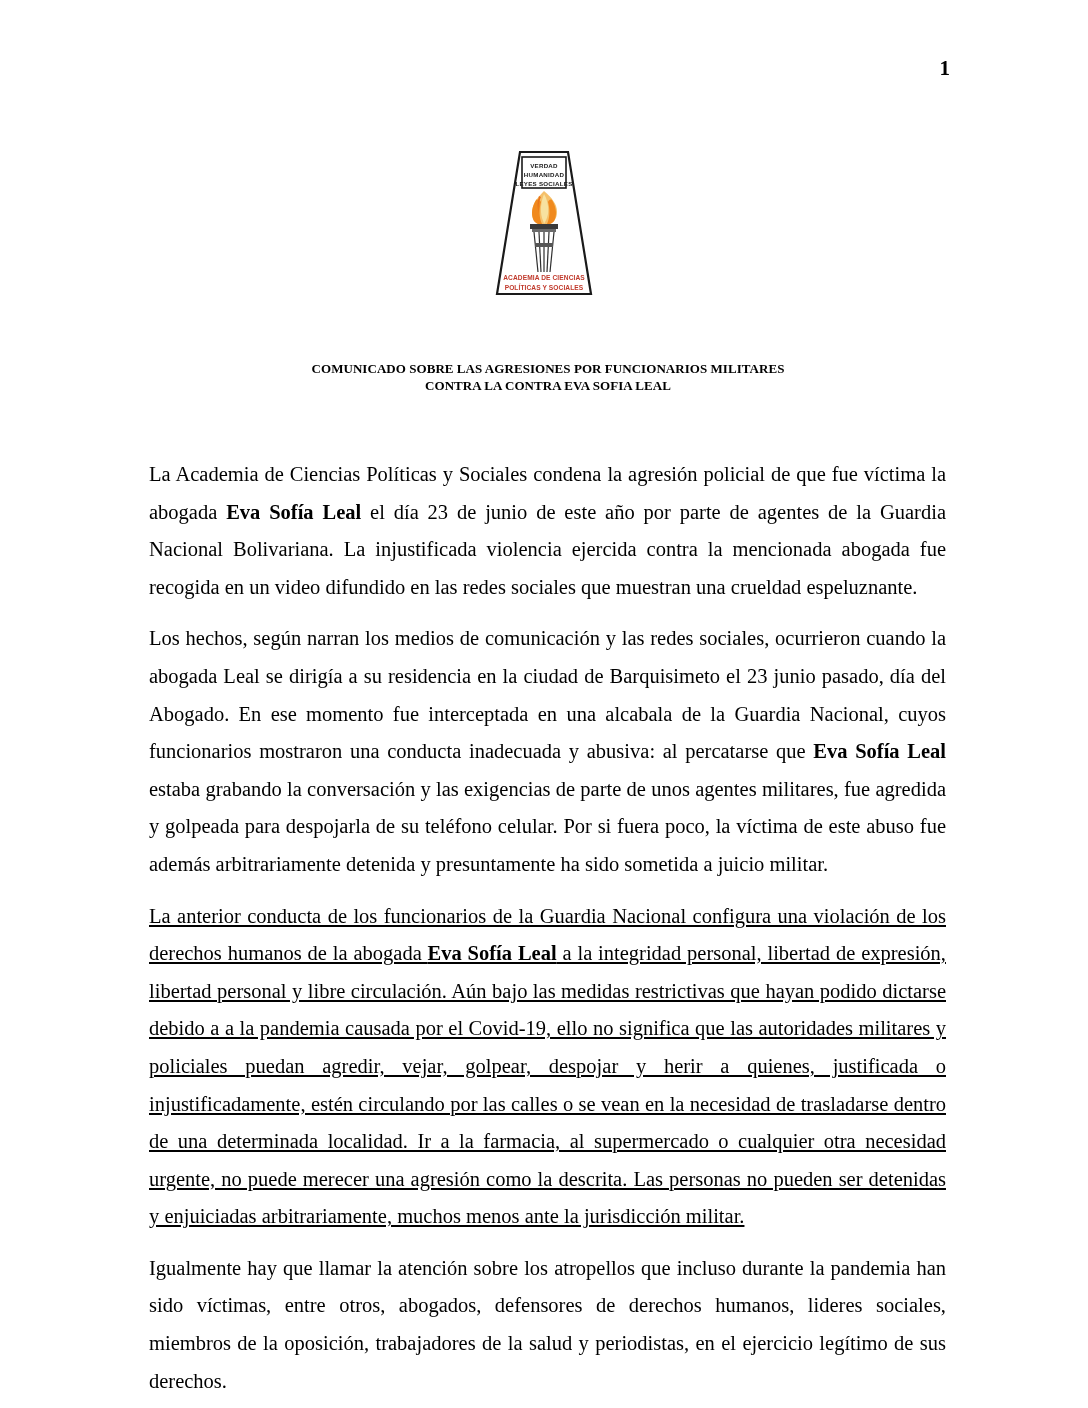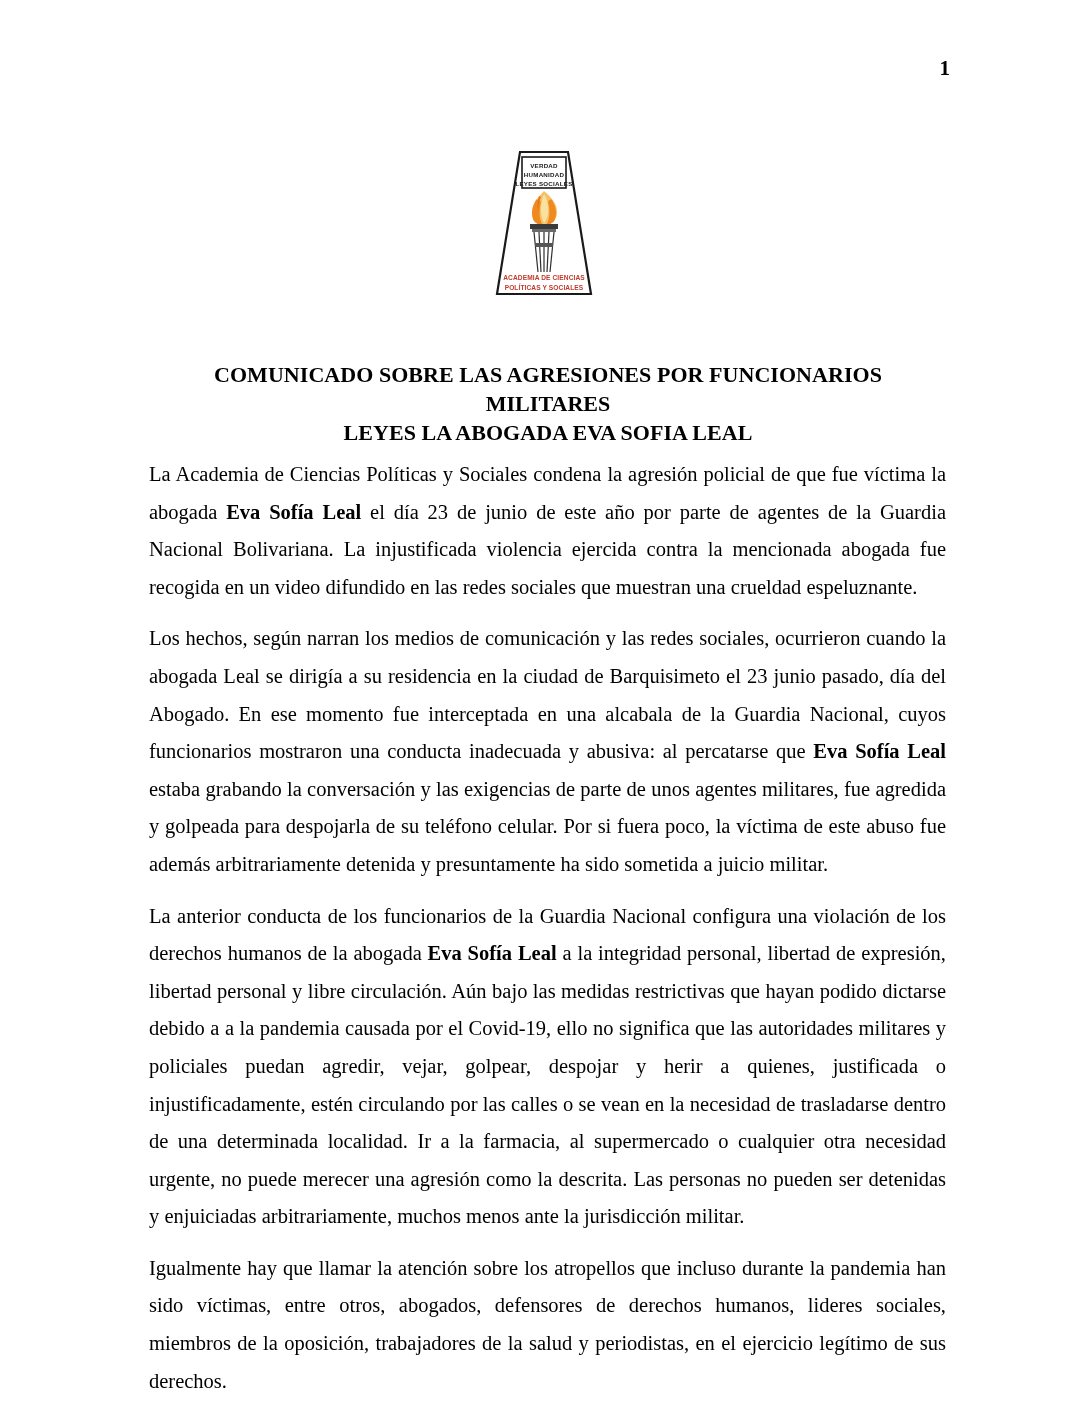--- a/index.html
+++ b/index.html
@@ -55,21 +55,21 @@
     text-align: center;
   }
   .doc-title {
     font-size: 21.5px;
     font-weight: bold;
     letter-spacing: 0.1px;
     margin: 0;
     line-height: 1.25;
   }
   .doc-subtitle {
-    font-size: 22px;
+    font-size: 13px;
     font-weight: bold;
     margin: 0;
     margin-top: 34px;
     line-height: 1.32;
     letter-spacing: 0.05px;
   }
 
   
   .body-block {
     position: absolute;
@@ -84,21 +84,21 @@
     text-align: justify;
     text-justify: inter-word;
     hyphens: none;
   }
   .para:last-child { margin-bottom: 0; }
   .para b { font-weight: bold; }
 
   
   .p1 { width: 797px; }
   .p2 { width: 797px; }
-  .p3 { width: 797px; }
+  .p3 { width: 797px; text-decoration: underline; }
   .p4 { width: 797px; }
 
   
 </style>
 </head>
 <body>
 
 <div class="page">
 
   <div class="page-number">1</div>
@@ -137,21 +137,21 @@
 
         <text x="52" y="132" text-anchor="middle" font-family="Liberation Sans, sans-serif" font-size="6.6" font-weight="bold" fill="#c0392b" letter-spacing="0.1">ACADEMIA DE CIENCIAS</text>
         <text x="52" y="141.5" text-anchor="middle" font-family="Liberation Sans, sans-serif" font-size="6.6" font-weight="bold" fill="#c0392b" letter-spacing="0.1">POLÍTICAS Y SOCIALES</text>
       </svg>
     </div>
   </div>
 
   <div class="heading-block">
     <h2 class="doc-subtitle">
       <span>COMUNICADO SOBRE LAS AGRESIONES POR FUNCIONARIOS MILITARES</span><br>
-      <span>LEYES LA ABOGADA EVA SOFIA LEAL</span>
+      <span>CONTRA LA CONTRA EVA SOFIA LEAL</span>
     </h2>
   </div>
 
   <div class="body-block">
 
     <p class="para p1">
       <span>La Academia de Ciencias Políticas y Sociales condena la agresión policial de que fue víctima la abogada </span><b>Eva Sofía Leal</b><span> el día 23 de junio de este año por parte de agentes de la Guardia Nacional Bolivariana. La injustificada violencia ejercida contra la mencionada abogada fue recogida en un video difundido en las redes sociales que muestran una crueldad espeluznante.</span>
     </p>
 
     <p class="para p2">

